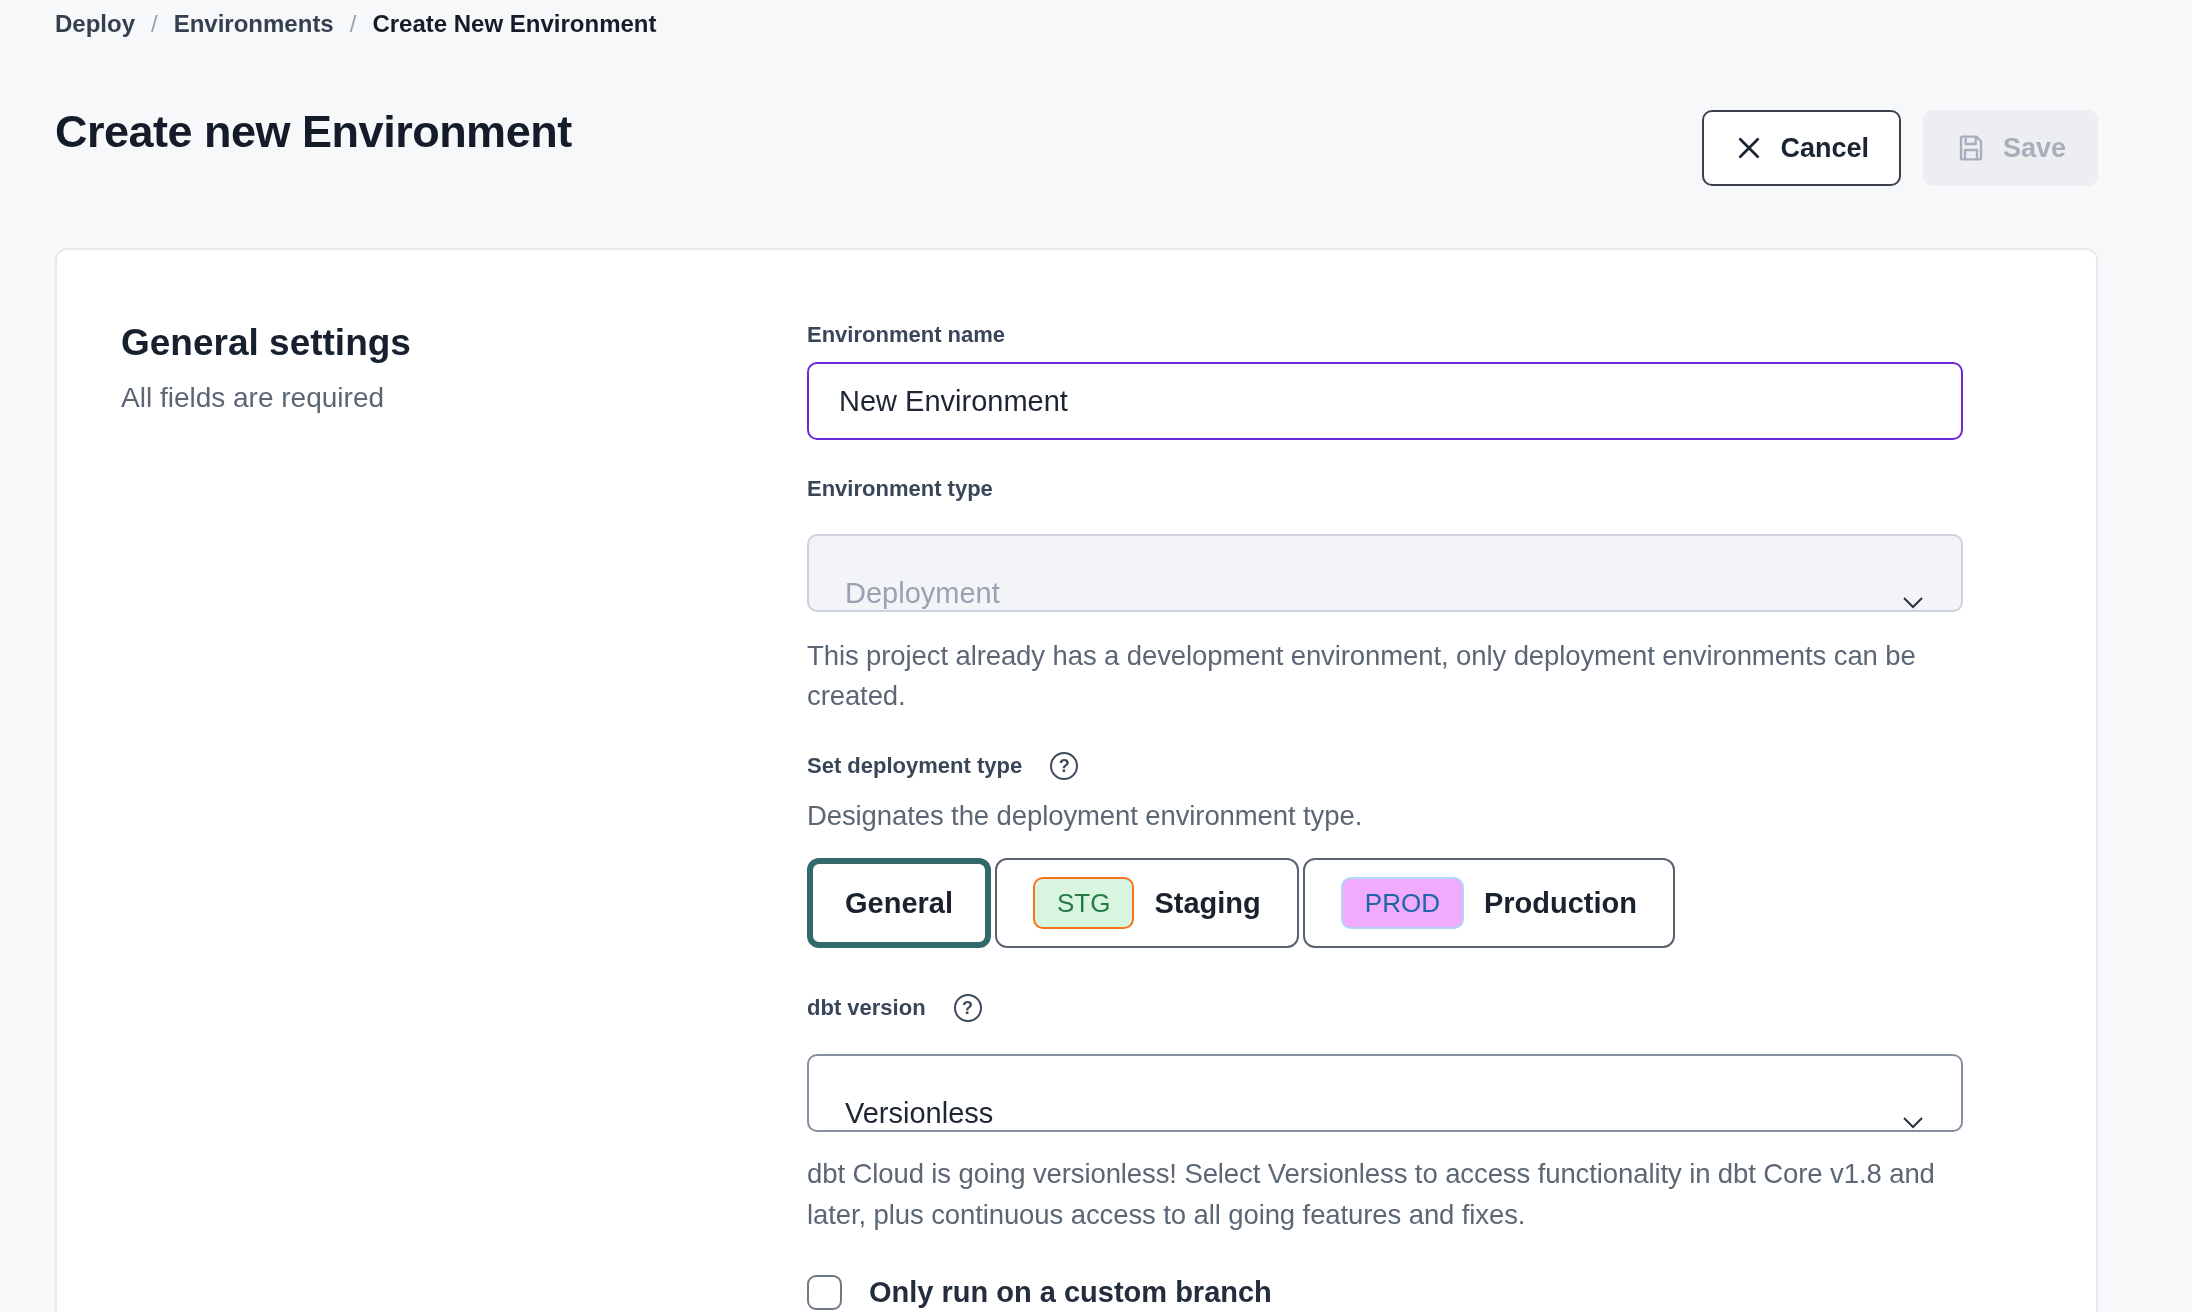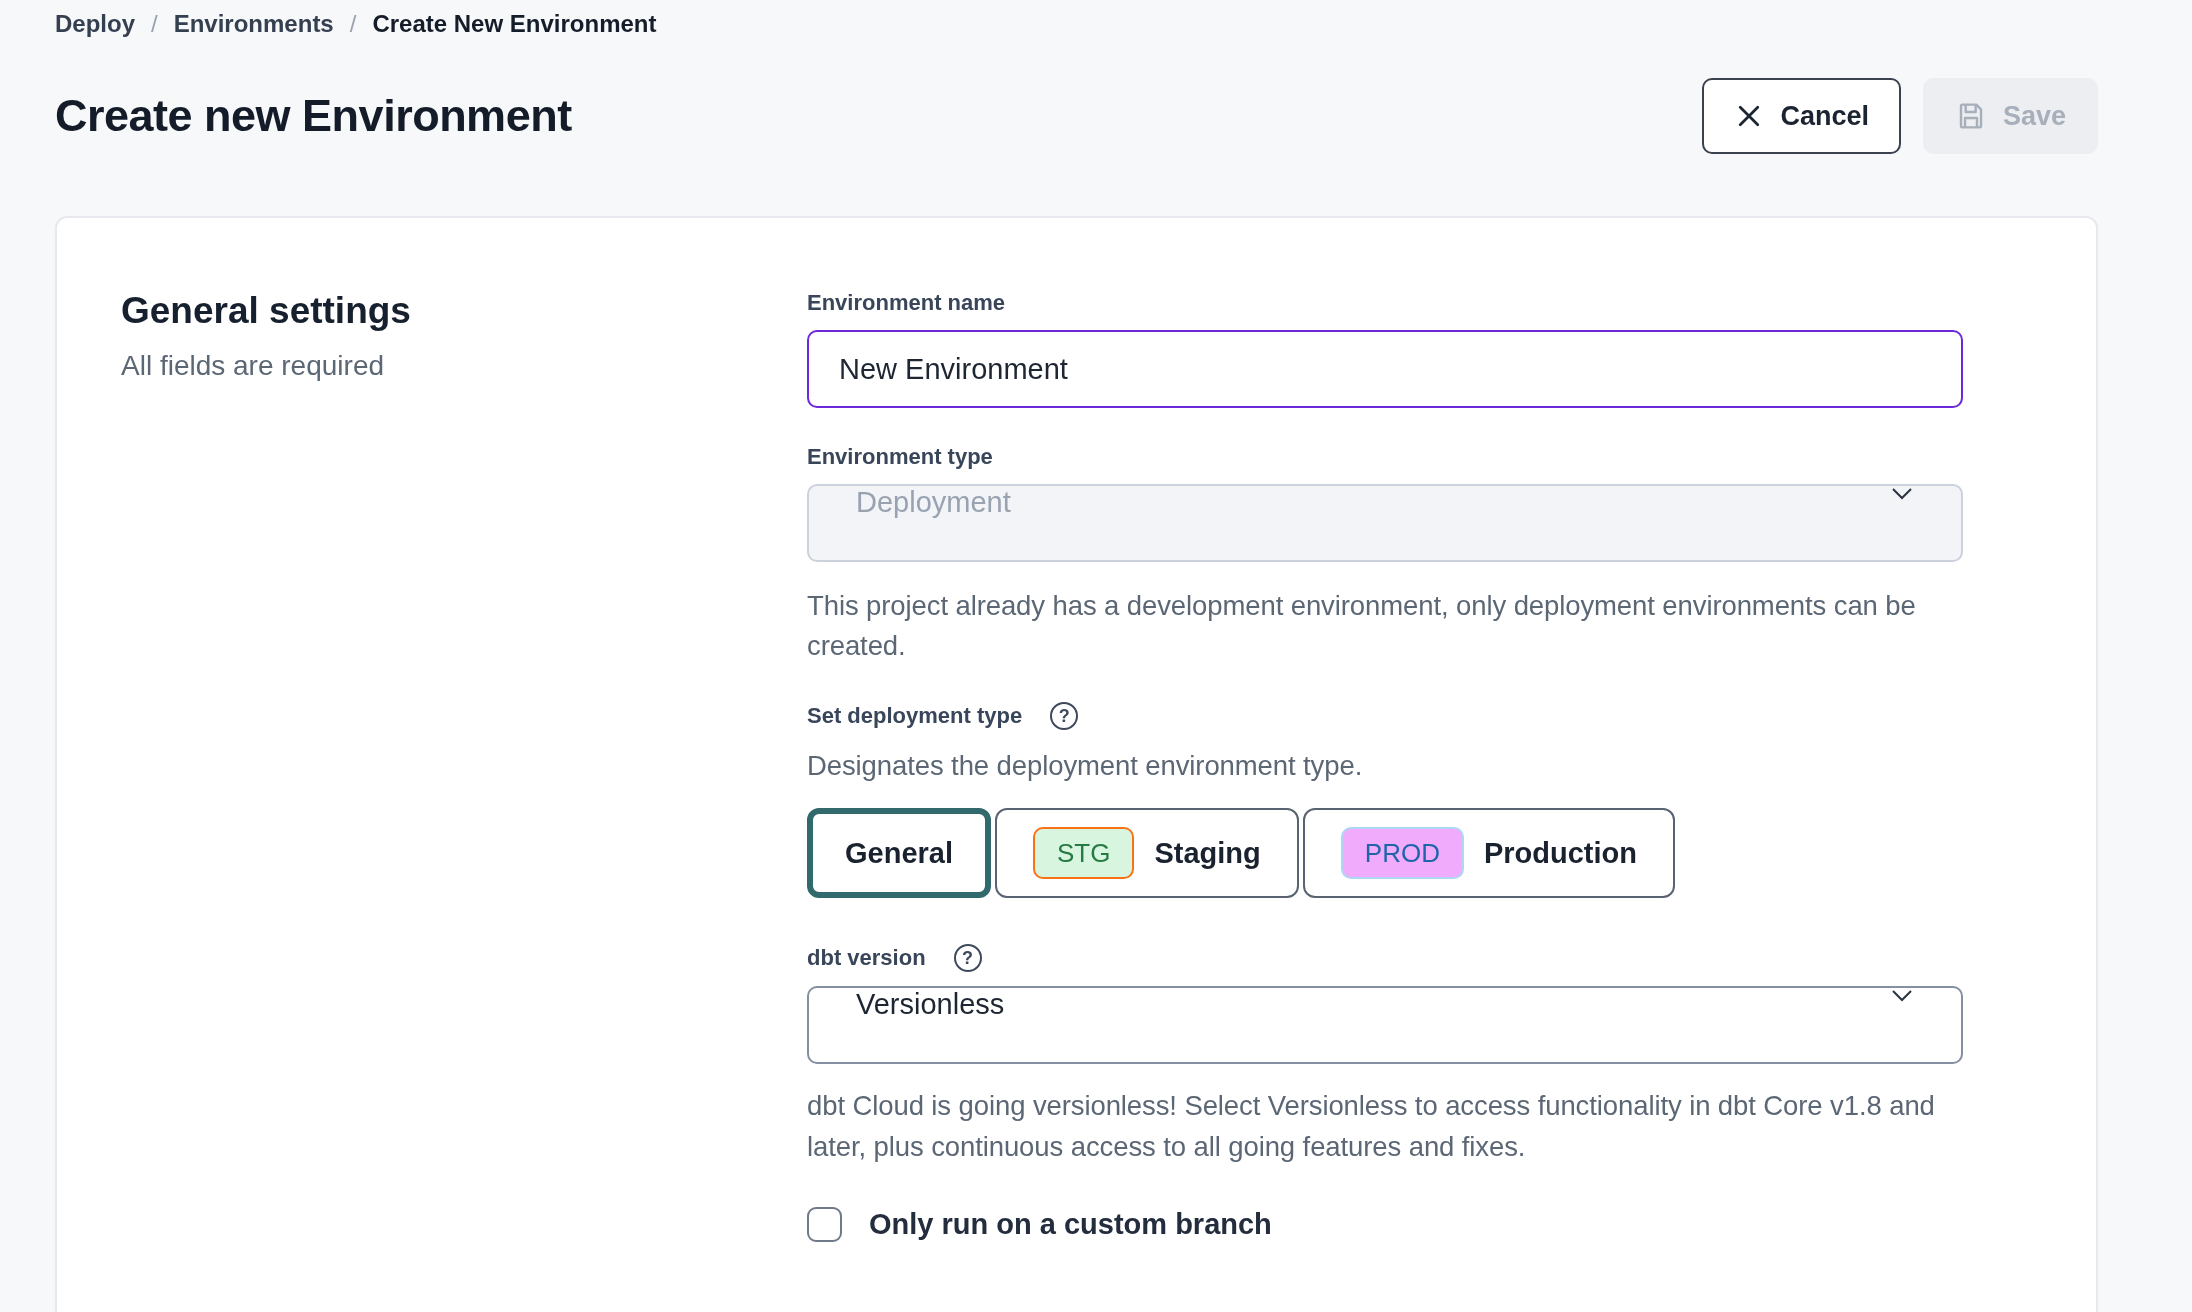--- a/index.html
+++ b/index.html
@@ -17,21 +17,21 @@
   .breadcrumb .crumb.current { color: #151D2A; font-weight: 700; }
   .breadcrumb .sep { color: #9AA3AF; font-weight: 400; }
 
   
   .page-header { display: flex; align-items: center; justify-content: space-between; margin-top: 40px; }
   .page-title { font-size: 45px; font-weight: 700; color: #141C29; letter-spacing: -0.5px; }
   .actions { display: flex; align-items: center; gap: 22px; }
   .btn {
     display: inline-flex; align-items: center; gap: 16px;
     height: 76px; padding: 0 30px; border-radius: 10px;
-    font-family: inherit; font-size: 27px; font-weight: 600; cursor: pointer;
+    font-family: inherit; font-size: 27px; font-weight: 600; cursor: pointer; margin-top: 32px;
   }
   .btn.cancel { background: #FFFFFF; border: 2px solid #3A4250; color: #1B2431; }
   .btn.save { background: #ECEEF1; border: 2px solid #ECEEF1; color: #A7AFBB; cursor: default; }
   .btn svg { display: block; }
 
   
   .card {
     margin-top: 62px; background: #FFFFFF;
     border: 2px solid #E7E9EE; border-radius: 12px;
     box-shadow: 0 1px 2px rgba(20,28,41,0.03);
@@ -53,24 +53,24 @@
   }
 
   .text-input {
     margin-top: 14px; width: 100%; height: 78px;
     border: 2px solid #6d28d9; border-radius: 10px;
     padding: 0 30px; font-family: inherit; font-size: 29px; color: #1E2633;
     background: #FFFFFF; outline: none; display: block;
   }
 
   .select {
-    margin-top: 14px; width: 100%; height: 78px;
+    margin-top: 32px; width: 100%; height: 78px;
     border: 2px solid #848FA1; border-radius: 10px;
-    background: #FFFFFF; display: flex; align-items: flex-start;
-    justify-content: space-between; padding: 0 47px;
+    background: #FFFFFF; display: flex; align-items: flex-end;
+    justify-content: space-between; padding: 0 36px;
     font-size: 29px; color: #1E2633; cursor: pointer;
   }
   .select.disabled {
     background: #F3F4F7; border-color: #CBD2DB; color: #99A2B1; cursor: default;
   }
   .select .chev { flex: 0 0 auto; }
 
   .helper { margin-top: 24px; font-size: 27.5px; line-height: 1.46; color: #5C6775; letter-spacing: -0.1px; }
   .group + .group { margin-top: 36px; }
   .mt-sm { margin-top: 16px !important; }

